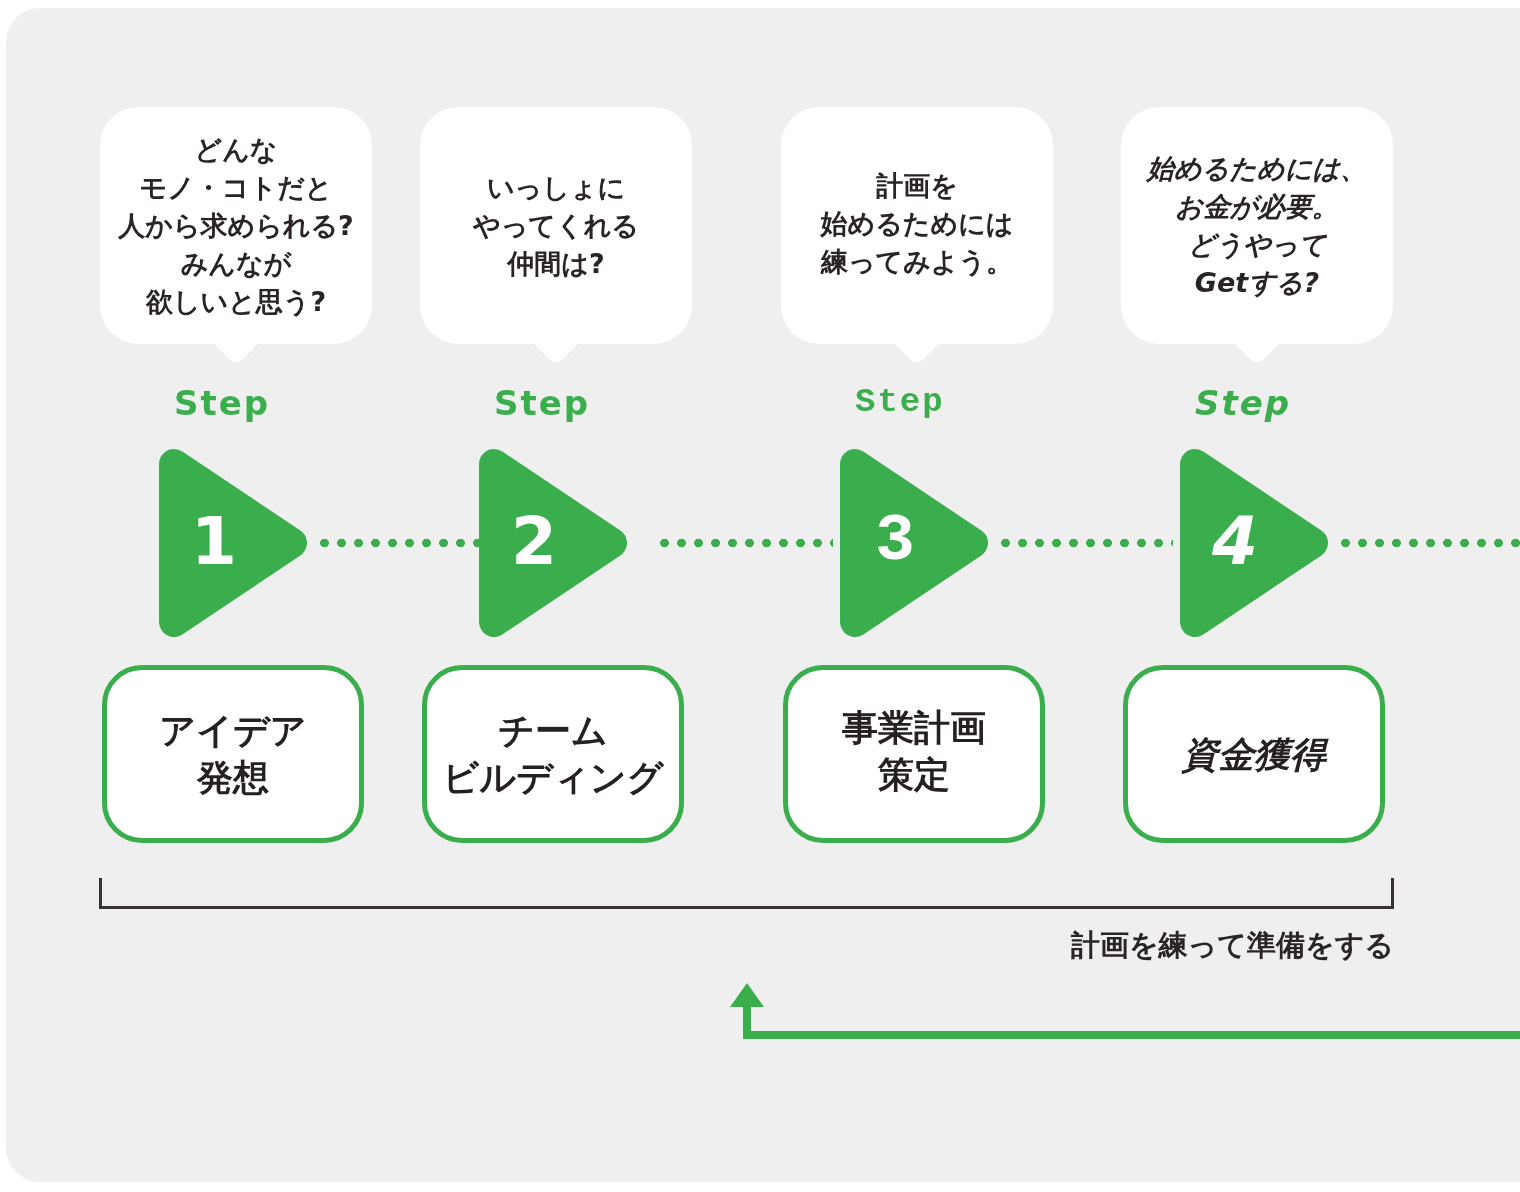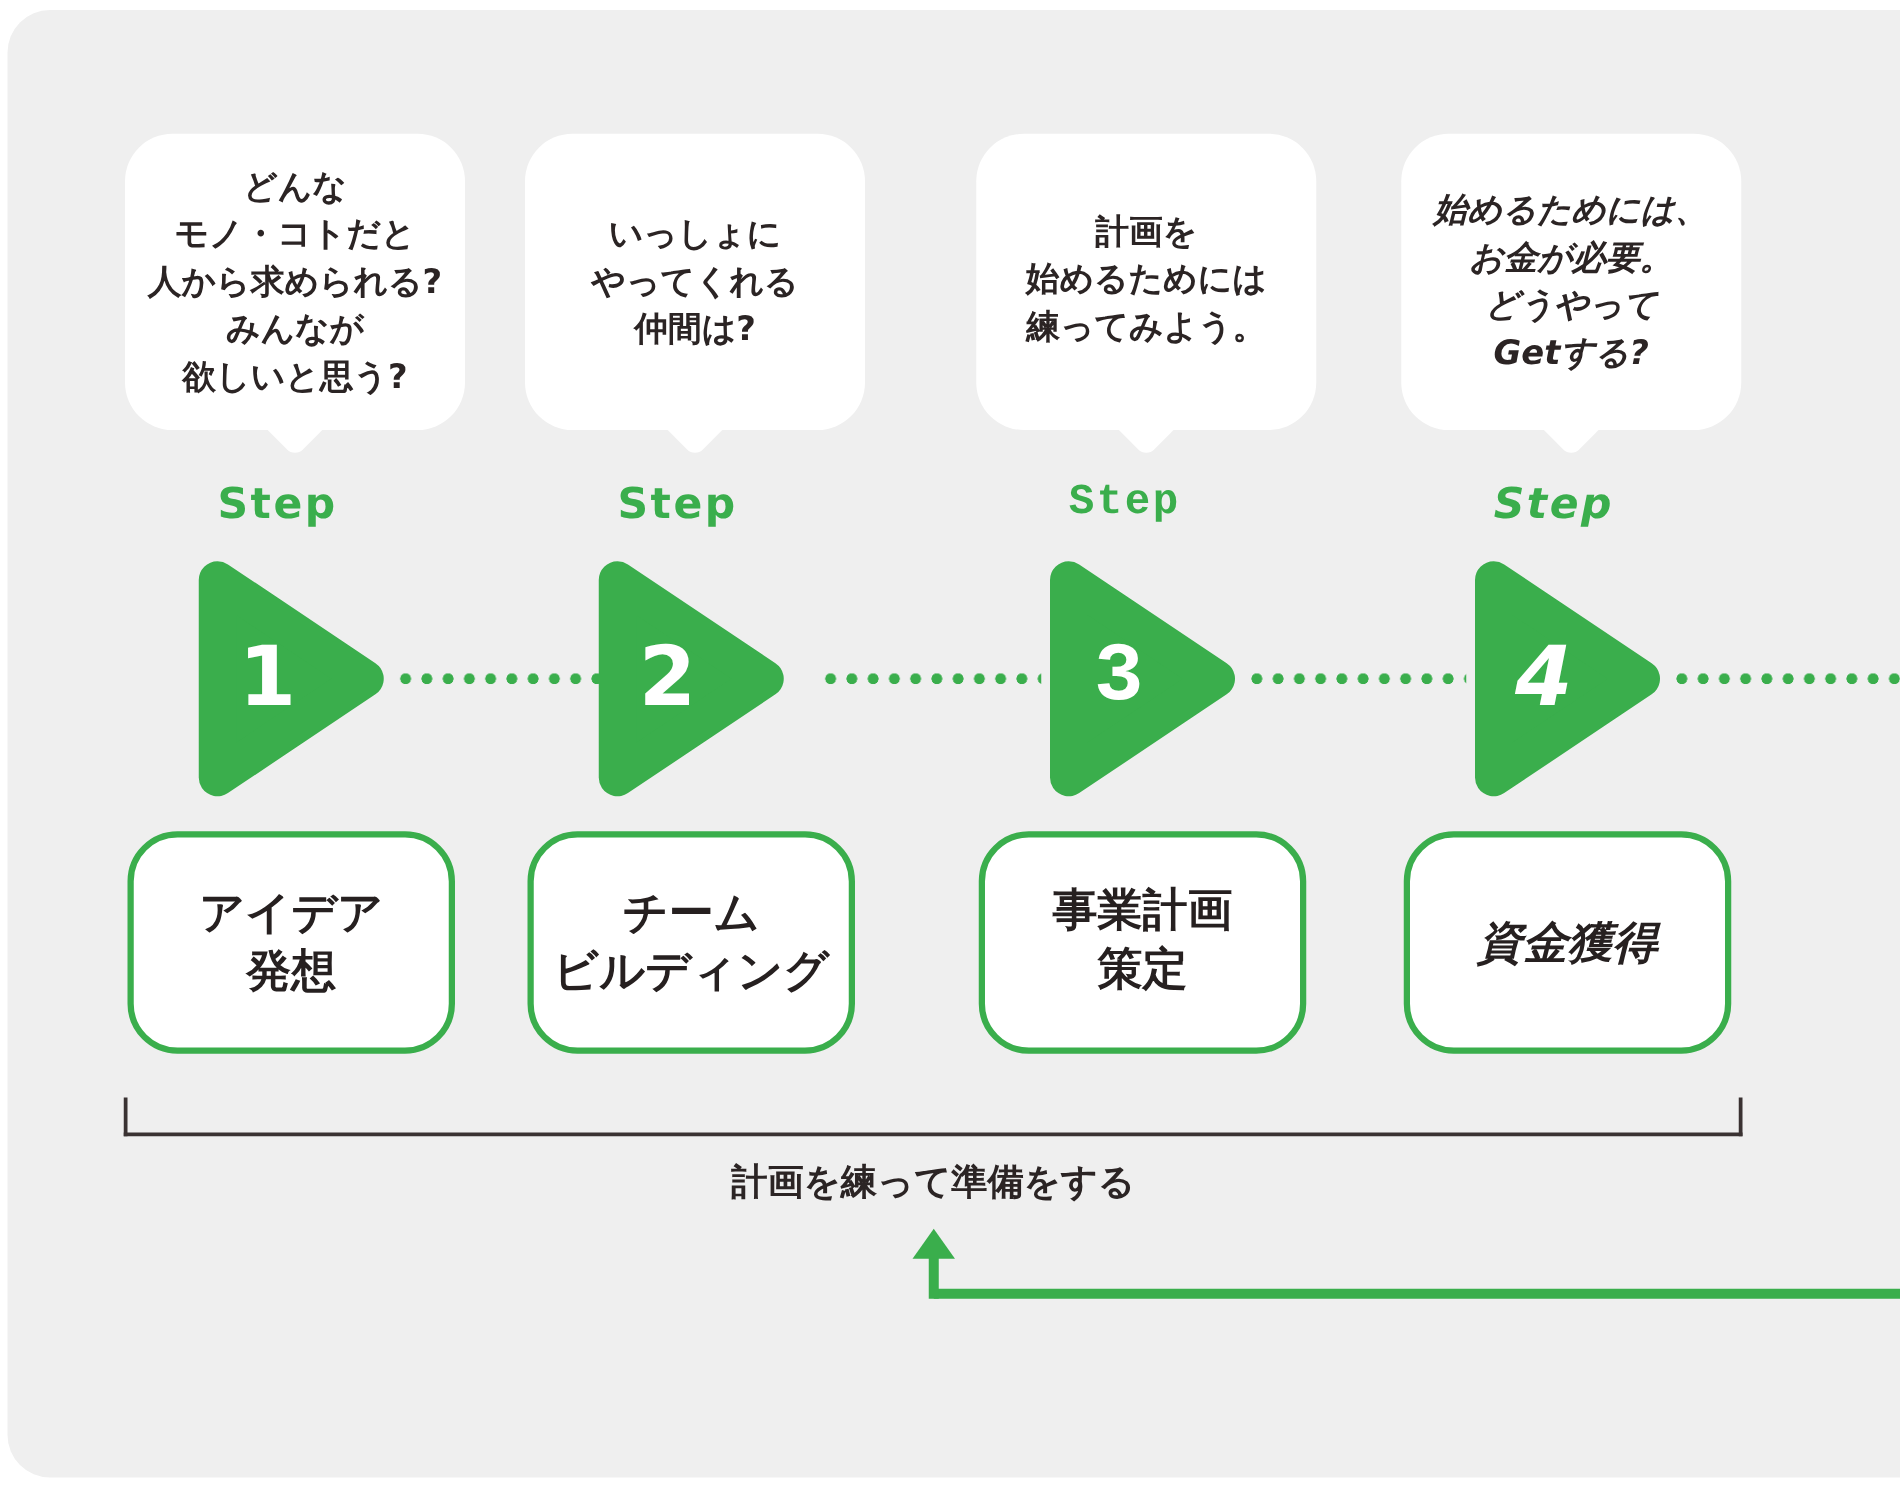--- a/index.html
+++ b/index.html
@@ -44,21 +44,21 @@
 
   .label-box{position:absolute;left:2px;top:665px;width:262px;height:178px;background:#ffffff;
           border:5px solid var(--green);border-radius:40px;display:flex;align-items:center;
           justify-content:center;text-align:center;}
   .box-text{font-size:36px;font-weight:bold;color:#262020;line-height:47px;}
   .box-text span{display:block;}
 
   .bracket{position:absolute;left:99px;top:878px;width:1295px;height:31px;
           border-left:3px solid var(--bracket);border-right:3px solid var(--bracket);
           border-bottom:3px solid var(--bracket);}
-  .bracket-caption{position:absolute;left:99px;top:926px;width:1295px;text-align:center;
+  .bracket-caption{position:absolute;left:99px;top:926px;width:1295px;text-align:right;
           font-size:29px;font-weight:600;color:var(--ink);}
 
   .arrow-h{position:absolute;left:747px;top:1031px;width:773px;height:8px;background:var(--green);}
   .arrow-v{position:absolute;left:743px;top:1003px;width:8px;height:36px;background:var(--green);}
   .arrow-head{position:absolute;left:730px;top:983px;width:0;height:0;
           border-left:17px solid rgba(0,0,0,0);border-right:17px solid rgba(0,0,0,0);
           border-bottom:24px solid var(--green);}
 </style>
 </head>
 <body>

